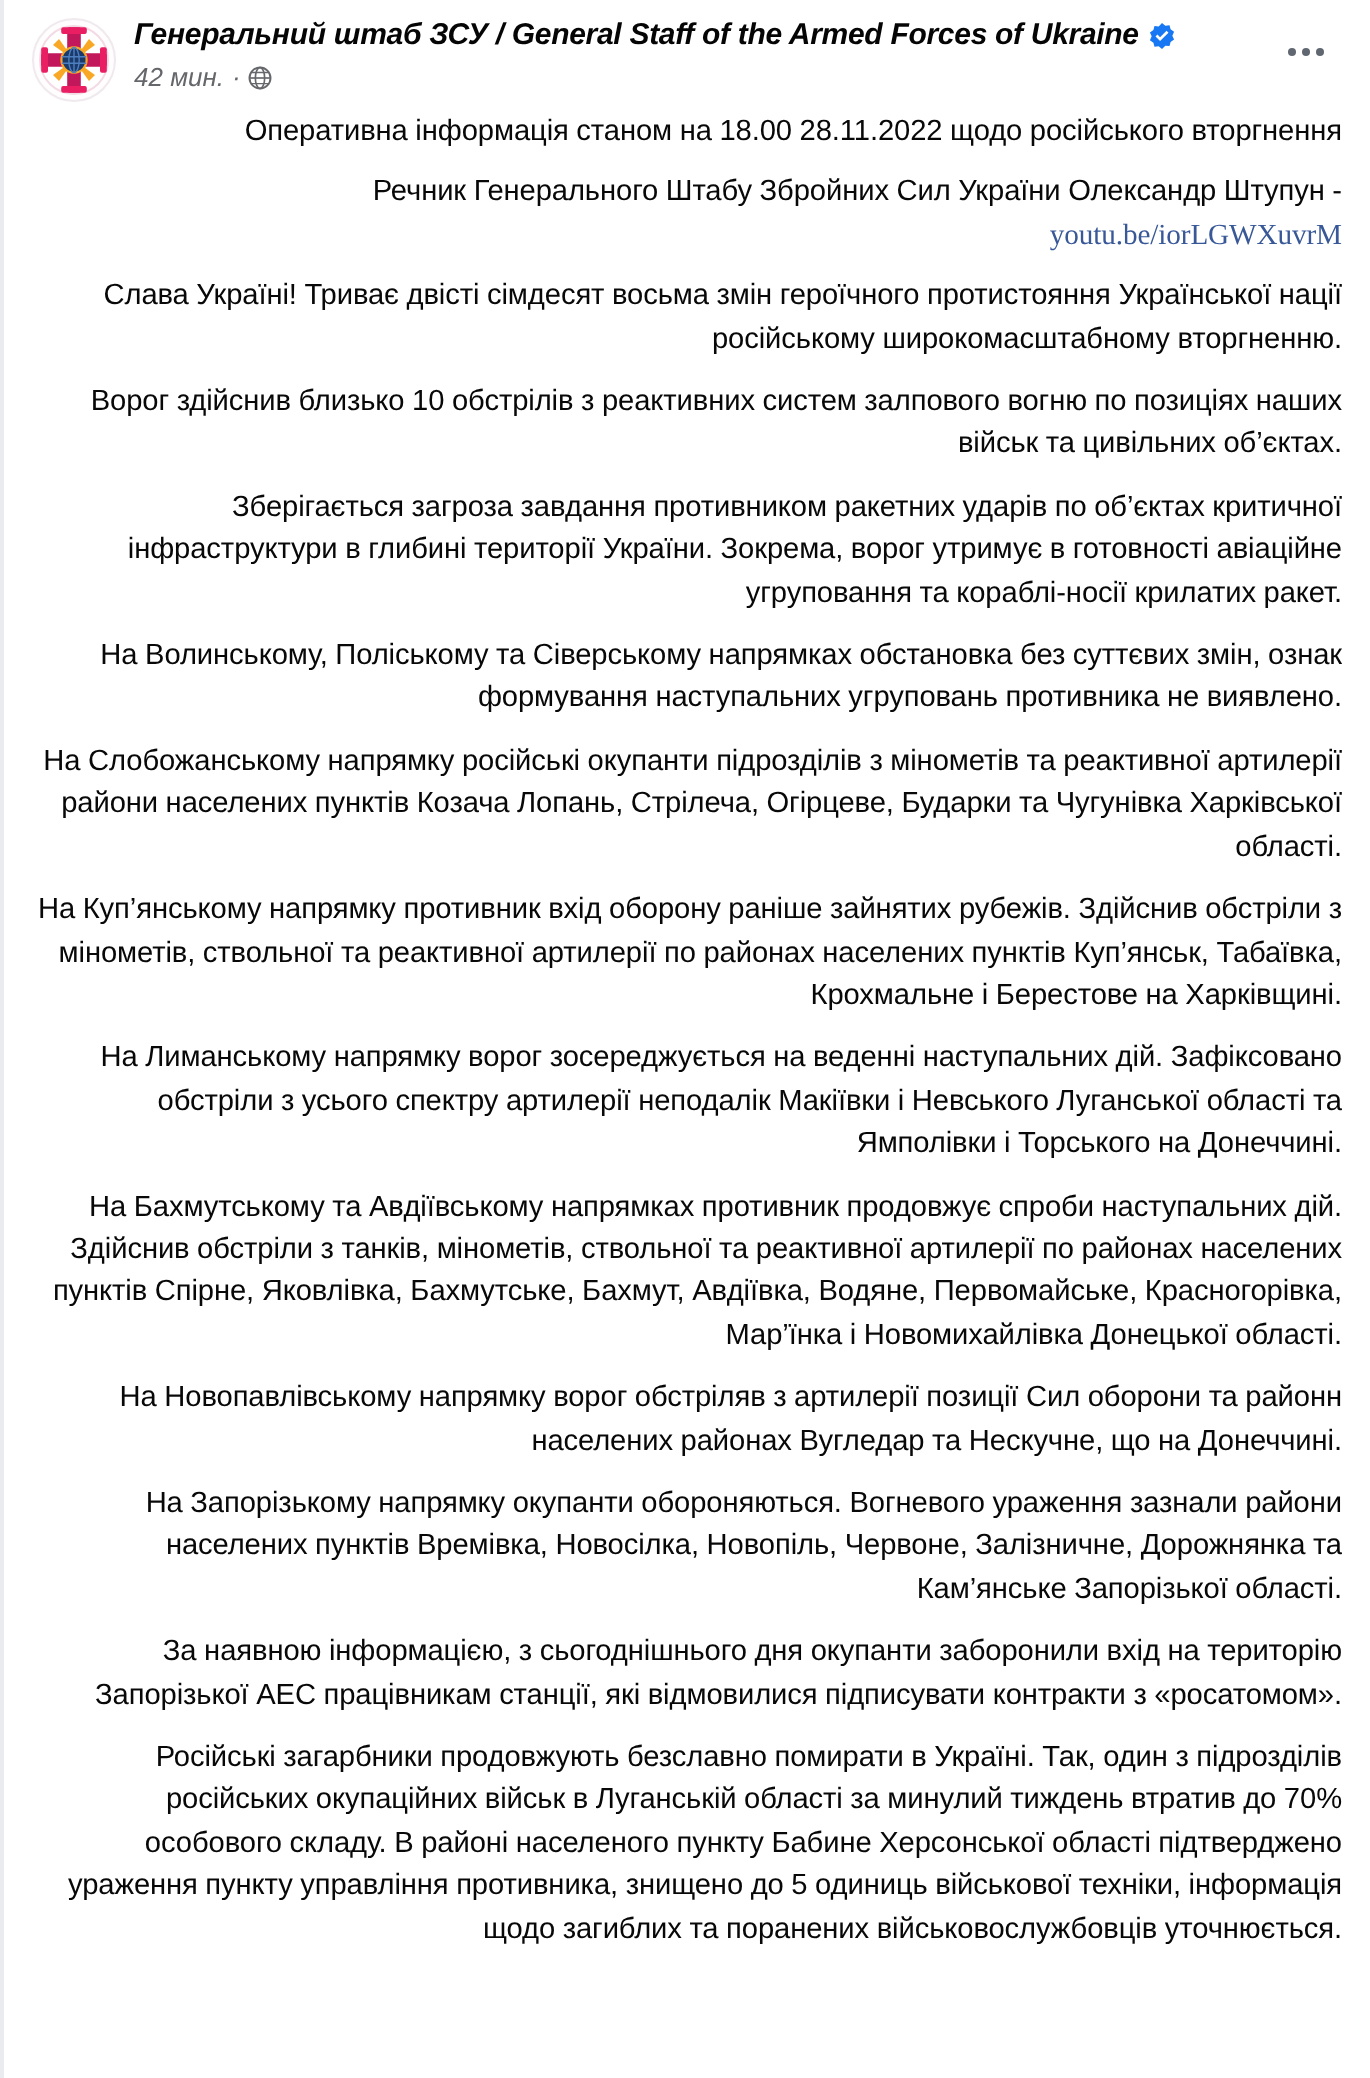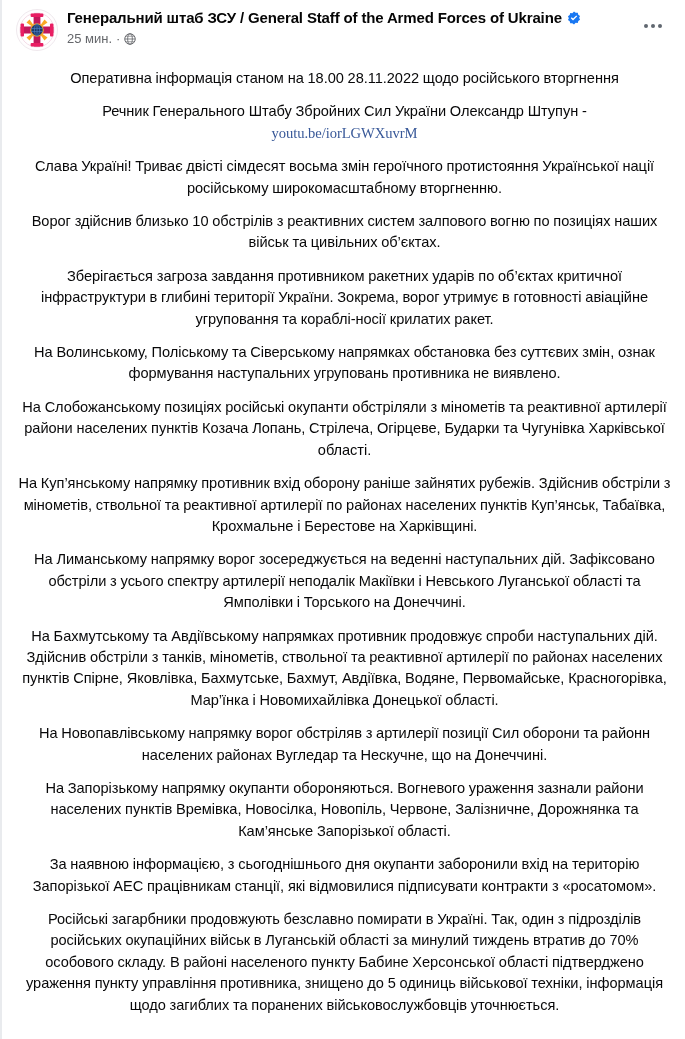--- a/index.html
+++ b/index.html
@@ -45,20 +45,21 @@
     overflow: hidden;
     margin-top: 1px;
   }
   .avatar svg { display: block; }
 
   .header-text {
     flex: 1 1 auto;
     min-width: 0;
     padding-left: 9px;
     padding-top: 1px;
+    font-style: italic;
   }
 
   .title-row {
     display: flex;
     align-items: center;
     line-height: 18px;
     white-space: nowrap;
   }
   .page-title {
     font-size: 15px;
@@ -115,22 +116,22 @@
 
   
   .post-body {
     padding: 0 14px 0 16px;
     box-sizing: border-box;
   }
   .para {
     font-size: 14.6px;
     line-height: 21.4px;
     color: #080809;
-    margin: 12px 0 10px 0;
-    text-align: center;
+    margin: 0 0 10px 0;
+    text-align: right;
     word-spacing: -0.2px;
     letter-spacing: -0.05px;
   }
   .para:last-child { margin-bottom: 0; }
 
   .para.tight { margin-bottom: 9px; }
 
   .link {
     color: #385898;
     text-decoration: none;
@@ -185,21 +186,21 @@
         <span class="page-title">Генеральний штаб ЗСУ / General Staff of the Armed Forces of Ukraine</span>
         <span class="verified-badge">
           <svg width="14" height="14" viewBox="0 0 16 16" aria-hidden="true">
             <path fill="#1877F2" d="M8 0.6l1.9 1.5 2.4-.2.6 2.3 2 1.4-1 2.2 1 2.2-2 1.4-.6 2.3-2.4-.2L8 15.4l-1.9-1.5-2.4.2-.6-2.3-2-1.4 1-2.2-1-2.2 2-1.4.6-2.3 2.4.2z"></path>
             <path fill="#ffffff" d="M6.9 10.9L4.3 8.3l1.1-1.1 1.5 1.5 3.7-3.7 1.1 1.1z"></path>
           </svg>
         </span>
       </div>
 
       <div class="meta-row">
-        <span>25 мин.</span>
+        <span>42 мин.</span>
         <span class="meta-sep">·</span>
         <span class="globe-icon">
           <svg width="12" height="12" viewBox="0 0 16 16" aria-hidden="true">
             <circle cx="8" cy="8" r="7" fill="none" stroke="#65676b" stroke-width="1.3"></circle>
             <ellipse cx="8" cy="8" rx="3.1" ry="7" fill="none" stroke="#65676b" stroke-width="1.1"></ellipse>
             <path d="M1.2 8h13.6" stroke="#65676b" stroke-width="1.1"></path>
             <path d="M2.3 4.3h11.4M2.3 11.7h11.4" stroke="#65676b" stroke-width="0.9"></path>
           </svg>
         </span>
       </div>
@@ -221,21 +222,21 @@
     <p class="para tight">
       <span>Речник Генерального Штабу Збройних Сил України Олександр Штупун -</span>
       <br>
       <a class="link" href="#">youtu.be/iorLGWXuvrM</a>
     </p>
 
     <p class="para">Слава Україні! Триває двісті сімдесят восьма змін героїчного протистояння Української нації російському широкомасштабному вторгненню.</p>
     <p class="para">Ворог здійснив близько 10 обстрілів з реактивних систем залпового вогню по позиціях наших військ та цивільних об’єктах.</p>
     <p class="para">Зберігається загроза завдання противником ракетних ударів по об’єктах критичної інфраструктури в глибині території України. Зокрема, ворог утримує в готовності авіаційне угруповання та кораблі-носії крилатих ракет.</p>
     <p class="para">На Волинському, Поліському та Сіверському напрямках обстановка без суттєвих змін, ознак формування наступальних угруповань противника не виявлено.</p>
-    <p class="para">На Слобожанському позиціях російські окупанти обстріляли з мінометів та реактивної артилерії райони населених пунктів Козача Лопань, Стрілеча, Огірцеве, Бударки та Чугунівка Харківської області.</p>
+    <p class="para">На Слобожанському напрямку російські окупанти підрозділів з мінометів та реактивної артилерії райони населених пунктів Козача Лопань, Стрілеча, Огірцеве, Бударки та Чугунівка Харківської області.</p>
     <p class="para">На Куп’янському напрямку противник вхід оборону раніше зайнятих рубежів. Здійснив обстріли з мінометів, ствольної та реактивної артилерії по районах населених пунктів Куп’янськ, Табаївка, Крохмальне і Берестове на Харківщині.</p>
     <p class="para">На Лиманському напрямку ворог зосереджується на веденні наступальних дій. Зафіксовано обстріли з усього спектру артилерії неподалік Макіївки і Невського Луганської області та Ямполівки і Торського на Донеччині.</p>
     <p class="para">На Бахмутському та Авдіївському напрямках противник продовжує спроби наступальних дій. Здійснив обстріли з танків, мінометів, ствольної та реактивної артилерії по районах населених пунктів Спірне, Яковлівка, Бахмутське, Бахмут, Авдіївка, Водяне, Первомайське, Красногорівка, Мар’їнка і Новомихайлівка Донецької області.</p>
     <p class="para">На Новопавлівському напрямку ворог обстріляв з артилерії позиції Сил оборони та районн населених районах Вугледар та Нескучне, що на Донеччині.</p>
     <p class="para">На Запорізькому напрямку окупанти обороняються. Вогневого ураження зазнали райони населених пунктів Времівка, Новосілка, Новопіль, Червоне, Залізничне, Дорожнянка та Кам’янське Запорізької області.</p>
     <p class="para">За наявною інформацією, з сьогоднішнього дня окупанти заборонили вхід на територію Запорізької АЕС працівникам станції, які відмовилися підписувати контракти з «росатомом».</p>
     <p class="para">Російські загарбники продовжують безславно помирати в Україні. Так, один з підрозділів російських окупаційних військ в Луганській області за минулий тиждень втратив до 70% особового складу. В районі населеного пункту Бабине Херсонської області підтверджено ураження пункту управління противника, знищено до 5 одиниць військової техніки, інформація щодо загиблих та поранених військовослужбовців уточнюється.</p>
 
   </div>
 </div>

